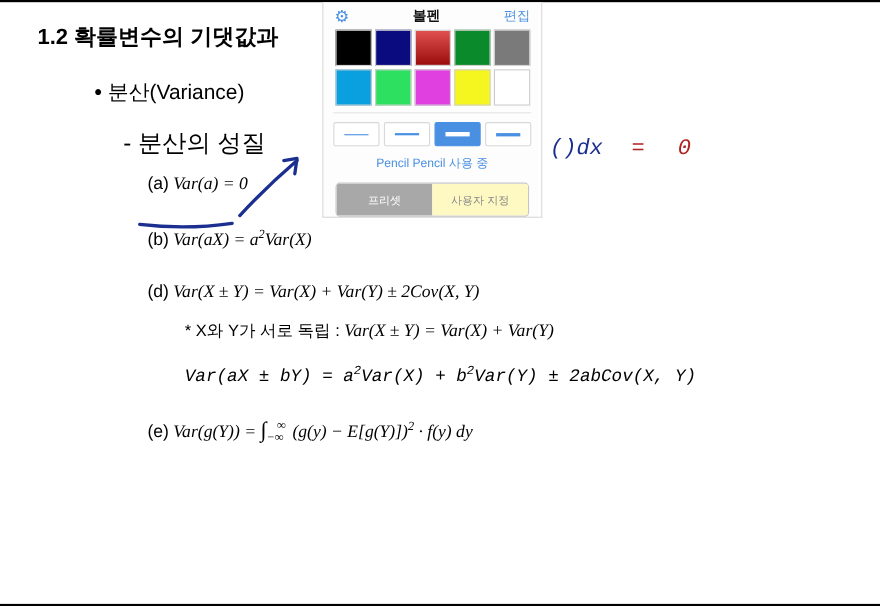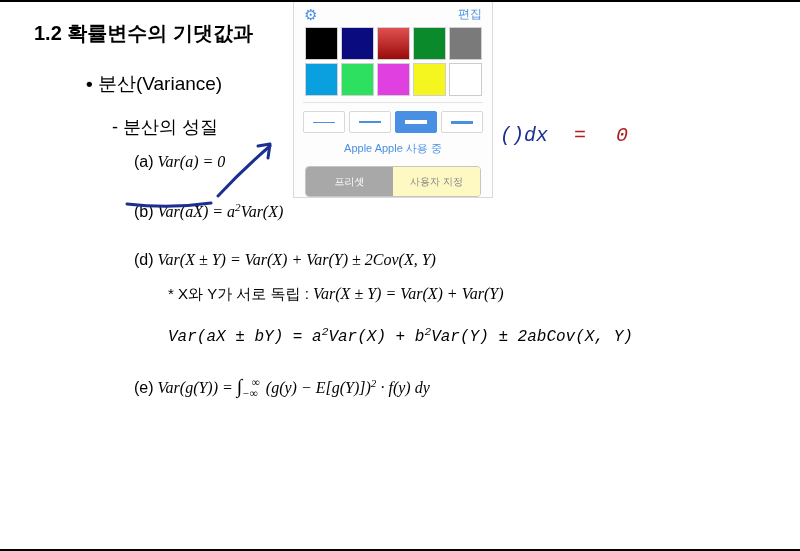--- a/index.html
+++ b/index.html
@@ -26,21 +26,21 @@
     margin-bottom: 24px;
   }
   .bullet {
     margin-left: 52px;
     font-size: 19px;
     margin-bottom: 18px;
   }
   .bullet-dot { font-weight: 700; }
   .sub {
     margin-left: 78px;
-    font-size: 18px;
+    font-size: 22px;
     margin-bottom: 14px;
   }
   .item {
     margin-left: 100px;
     font-size: 16px;
     font-style: italic;
     font-family: "Times New Roman", serif;
     margin-bottom: 30px;
     white-space: nowrap;
   }
@@ -196,20 +196,21 @@
 
 <div class="handwrite">
   <span class="hw1">()dx</span>
   <span class="hw2">=</span>
   <span class="hw3">0</span>
 </div>
 
 <div class="pen-panel">
   <div class="pen-header">
     <span class="gear">⚙</span>
+    <span class="pen-title">볼펜</span>
     <span class="edit-link">편집</span>
   </div>
   <div class="color-grid">
       <div class="swatch" style="background: rgb(0, 0, 0);"></div>
       <div class="swatch" style="background: rgb(11, 11, 128);"></div>
       <div class="swatch" style="background: linear-gradient(rgb(224, 80, 80) 0%, rgb(154, 12, 12) 100%);"></div>
       <div class="swatch" style="background: rgb(10, 138, 42);"></div>
       <div class="swatch" style="background: rgb(122, 122, 122);"></div>
       <div class="swatch" style="background: rgb(10, 160, 224);"></div>
       <div class="swatch" style="background: rgb(46, 224, 96);"></div>
@@ -224,18 +225,18 @@
       <div class="stroke">
         <div class="stroke-line" style="height: 2px;"></div>
       </div>
       <div class="stroke selected">
         <div class="stroke-line" style="height: 4px;"></div>
       </div>
       <div class="stroke">
         <div class="stroke-line" style="height: 3px;"></div>
       </div>
     </div>
-  <div class="pencil-note">Apple Apple 사용 중</div>
+  <div class="pencil-note">Pencil Pencil 사용 중</div>
   <div class="seg">
       <div class="seg-item active">프리셋</div>
       <div class="seg-item">사용자 지정</div>
     </div>
 </div>
 
 </body></html>

